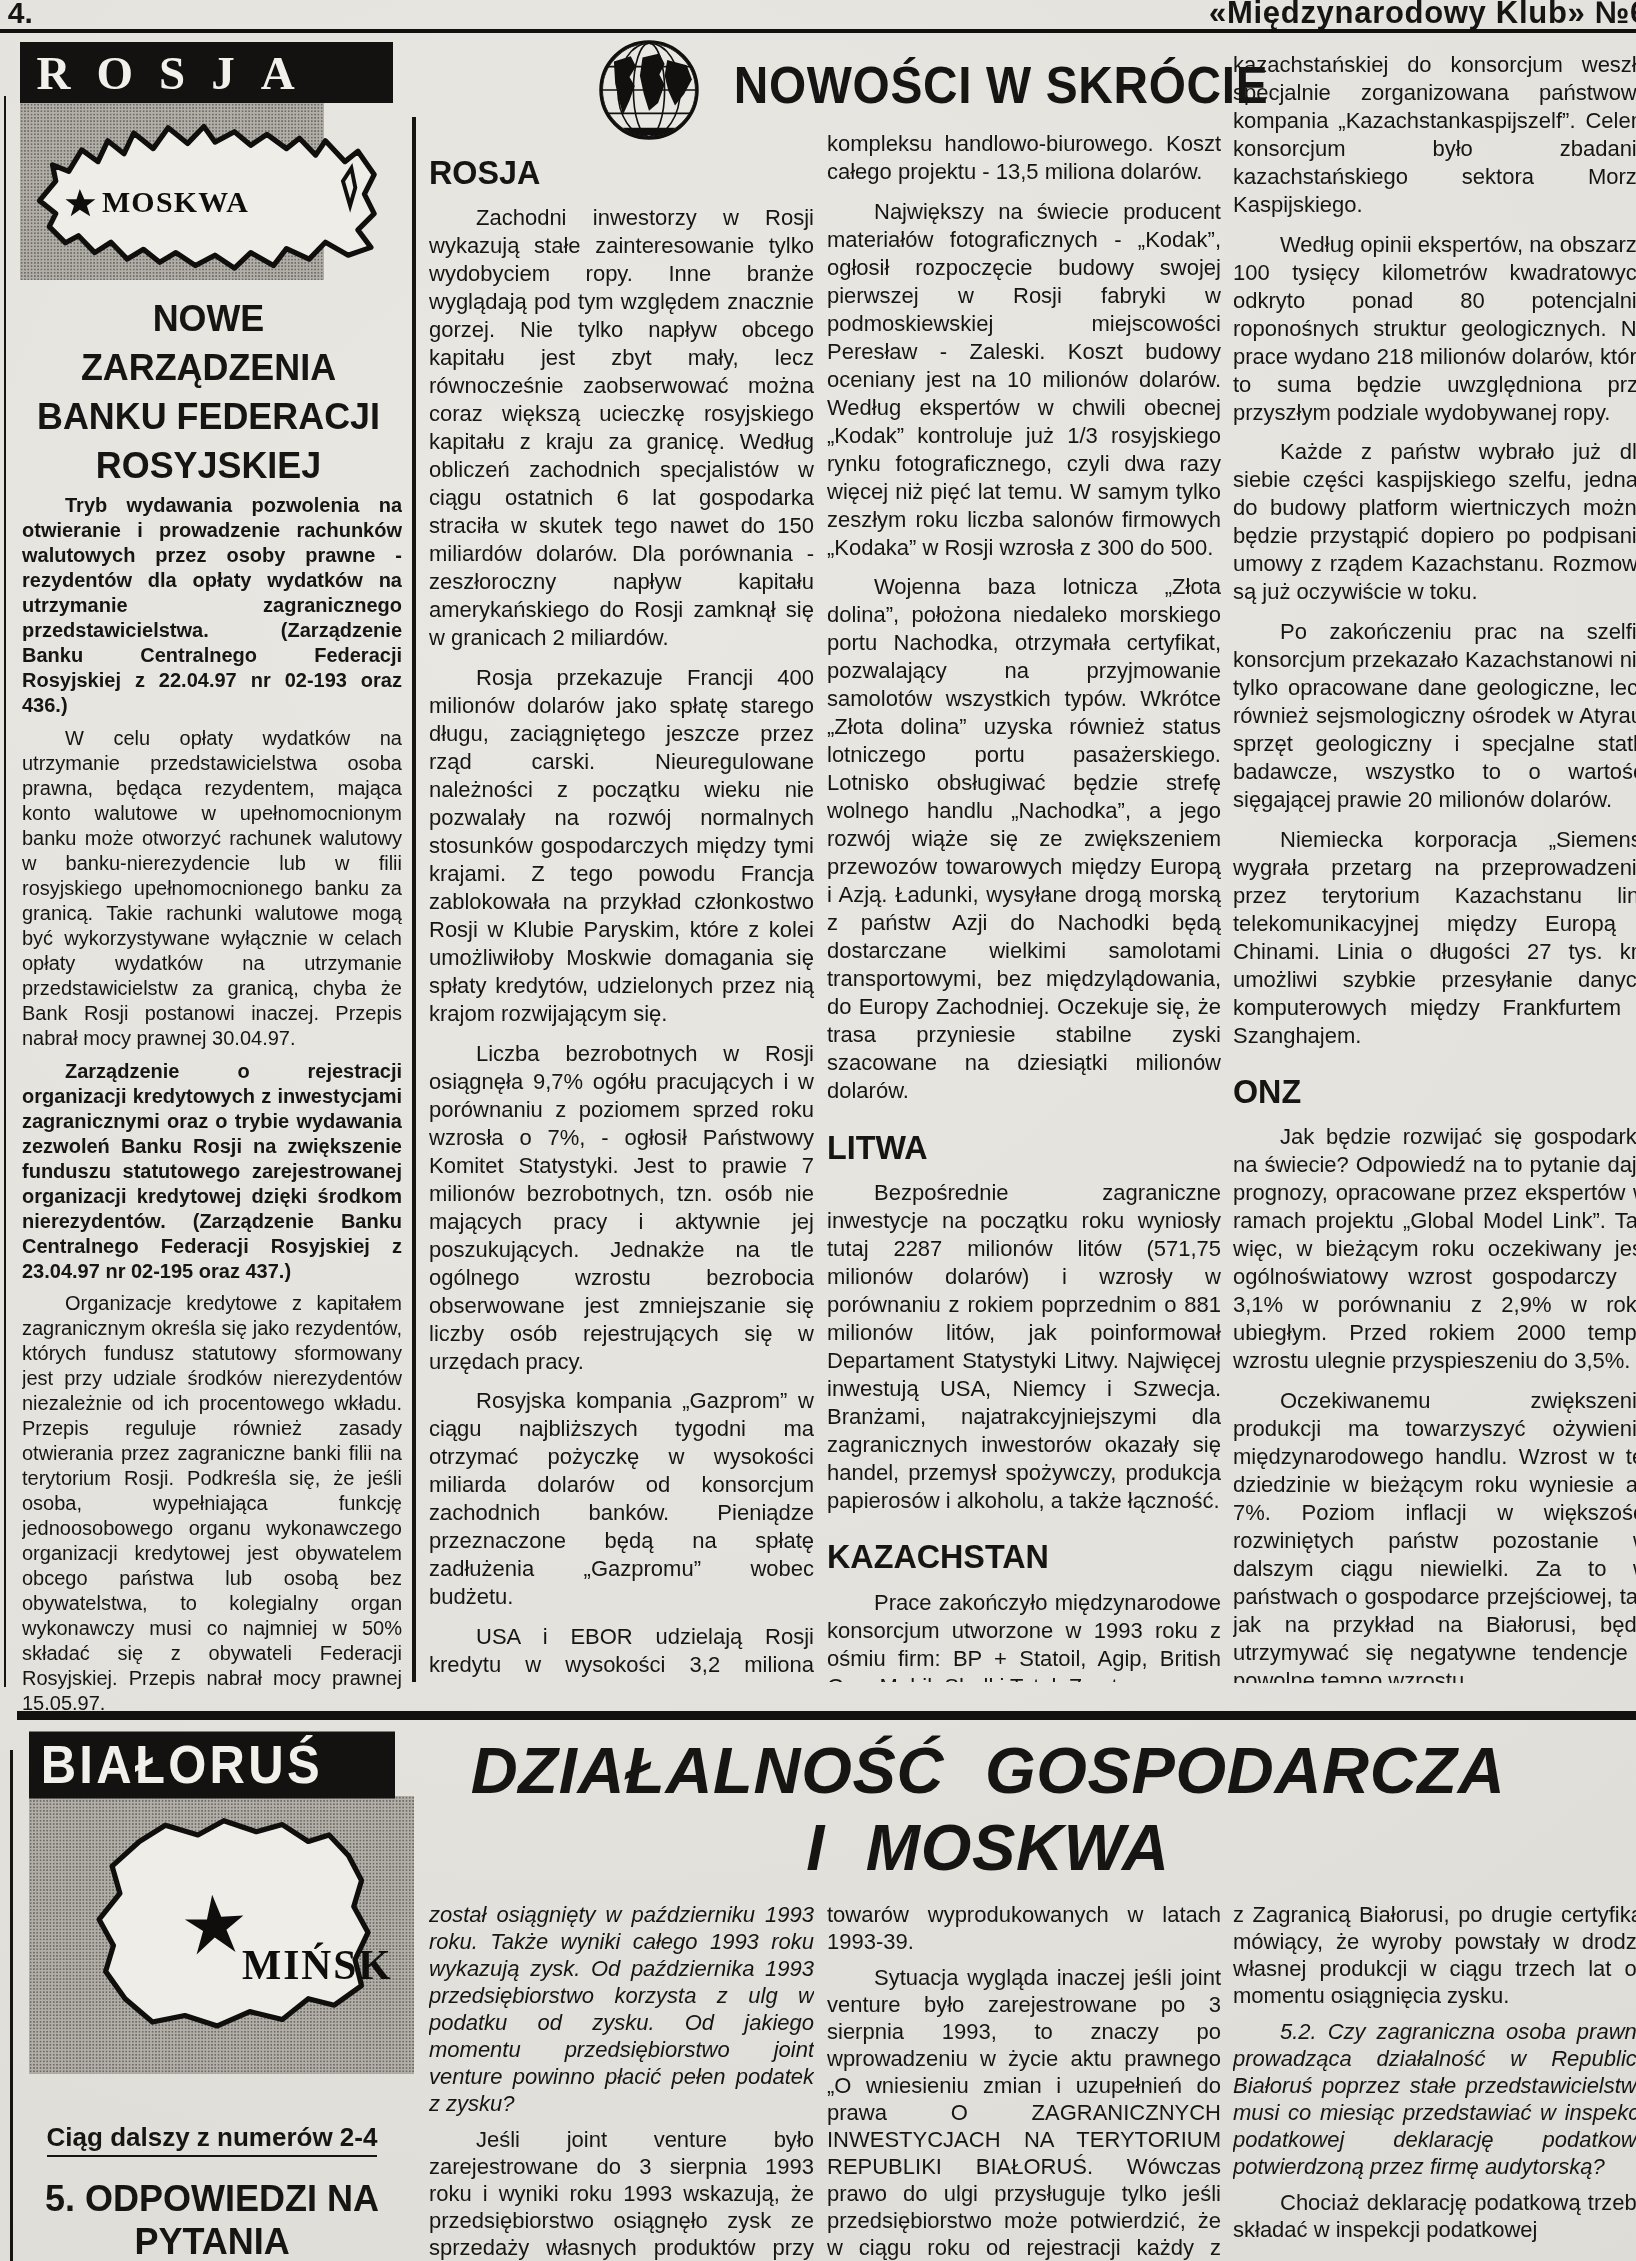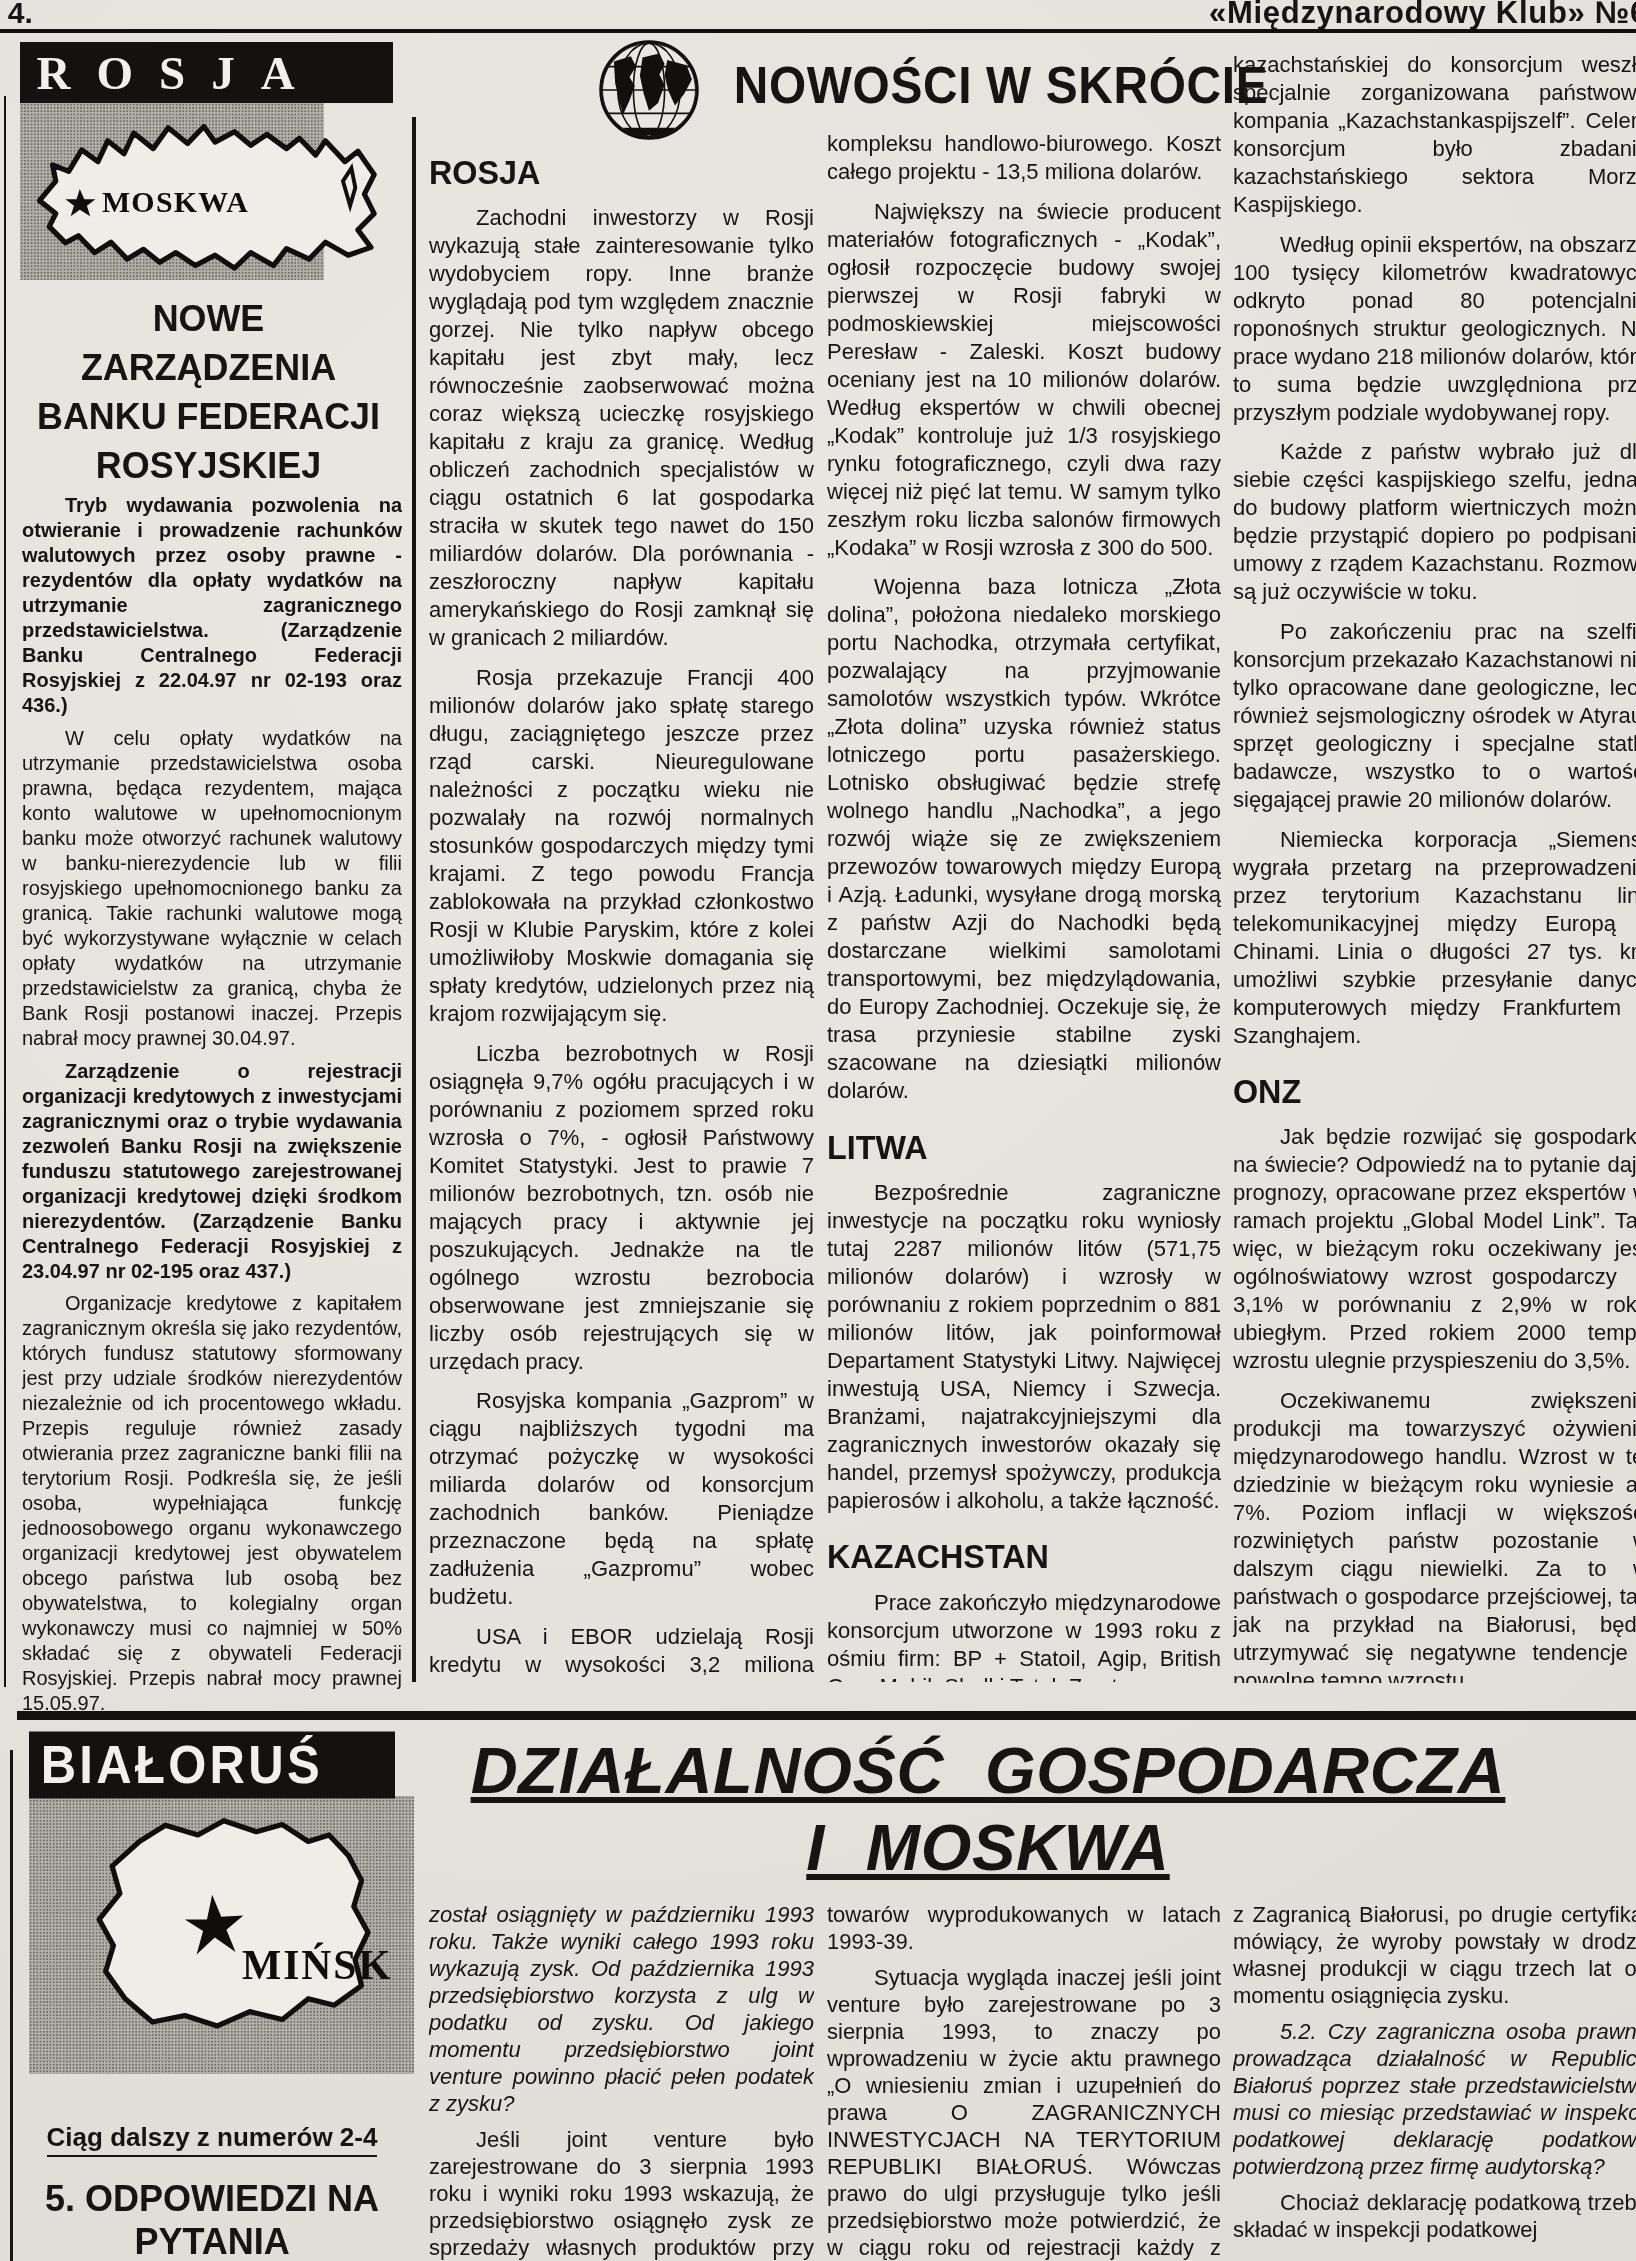--- a/index.html
+++ b/index.html
@@ -41,21 +41,21 @@
   .colC{left:1233px;top:51px;width:416px;height:1632px;}
   .col h3{margin:0 0 14.3px 0;font-size:34px;line-height:36px;font-weight:bold;transform:scaleX(.95);transform-origin:left;text-align:left;}
   .col h3.gap{margin-top:23.4px;}
   .col p{margin:0 0 11.7px 0;text-indent:47px;}
   .col p.cont, .bcol p.cont{text-indent:0;}
   
   .continuation{left:29px;top:2122px;width:366px;text-align:center;font-size:26px;font-weight:bold;}
   .continuation span{border-bottom:2.6px solid #161514;padding-bottom:3px;}
   .answers-title{left:15.6px;top:2177px;width:393px;margin:0;text-align:center;font-size:36px;line-height:43px;font-weight:bold;}
   .answers-title span{display:block;}
-  .big-headline{left:427px;top:1732px;width:1122px;margin:0;text-align:center;font-style:italic;font-weight:bold;font-size:65px;line-height:77px;word-spacing:22px;letter-spacing:0.7px;text-decoration:underline;}
+  .big-headline{left:427px;top:1732px;width:1122px;margin:0;text-align:center;font-style:italic;font-weight:bold;font-size:65px;line-height:77px;word-spacing:22px;letter-spacing:0.7px;}
   .big-headline span{display:block;}
   .bcol{top:1901px;height:360px;overflow:hidden;text-align:justify;font-size:22px;line-height:27px;}
   .bcol1{left:429px;width:385px;}
   .bcol2{left:827px;width:394px;}
   .bcol3{left:1233px;width:416px;}
   .bcol p{margin:0 0 9px 0;text-indent:47px;}
   .italic{font-style:italic;}
   .bi{font-weight:normal;font-style:italic;}
 </style>
 </head>

